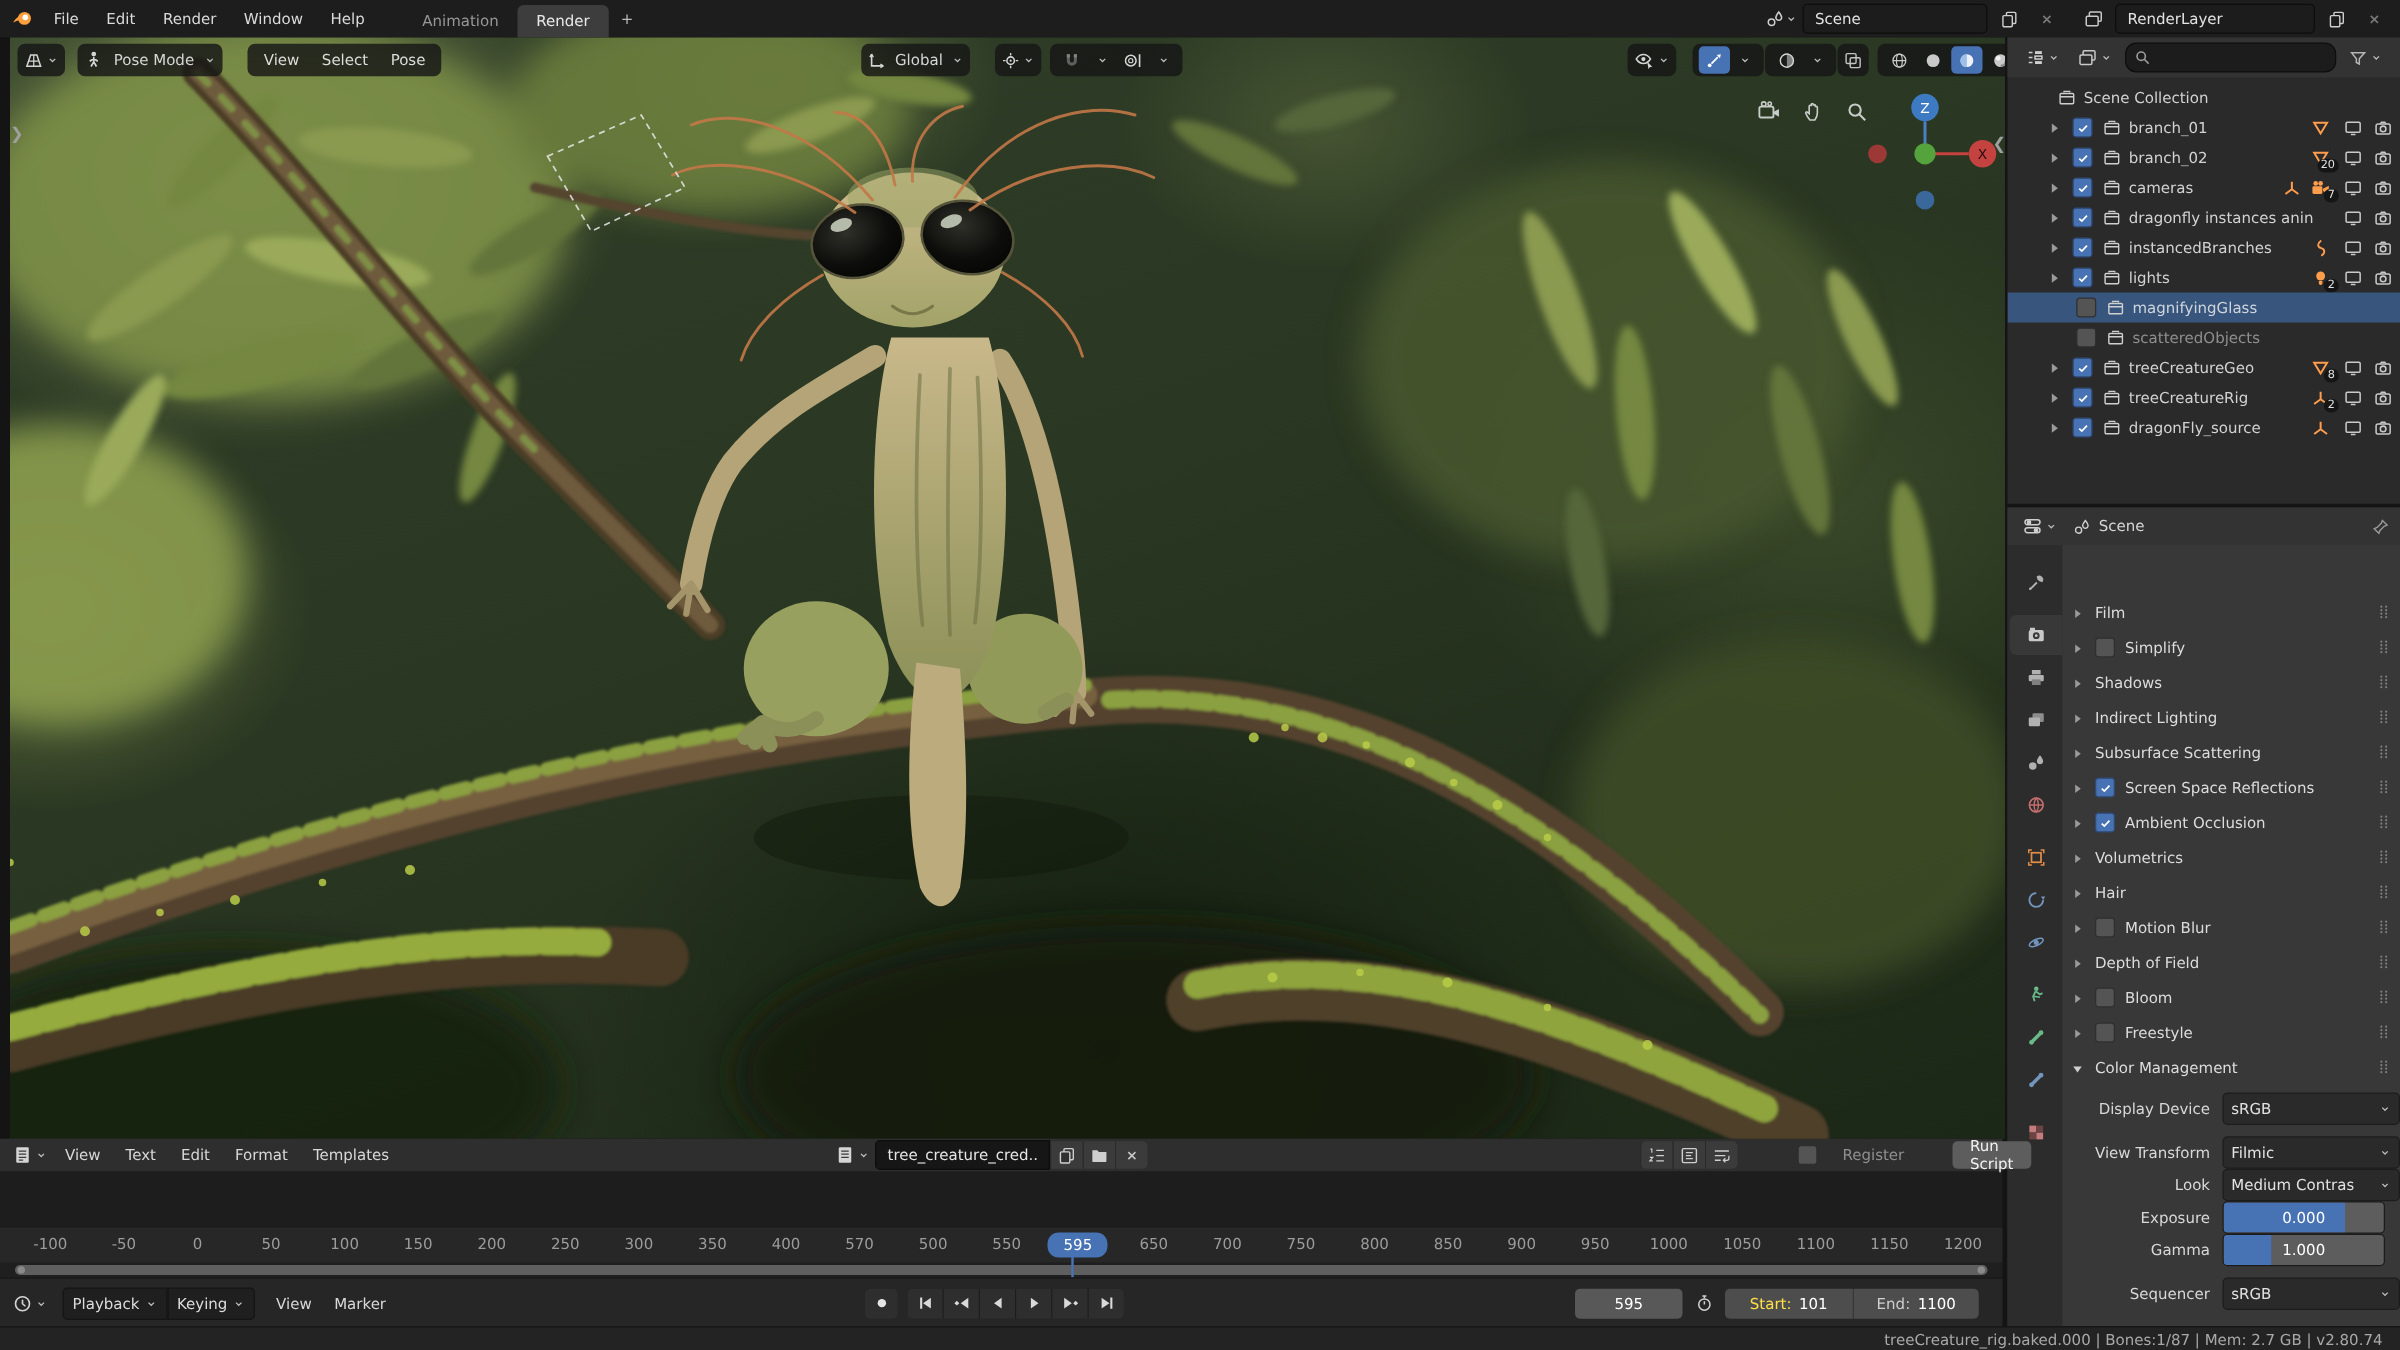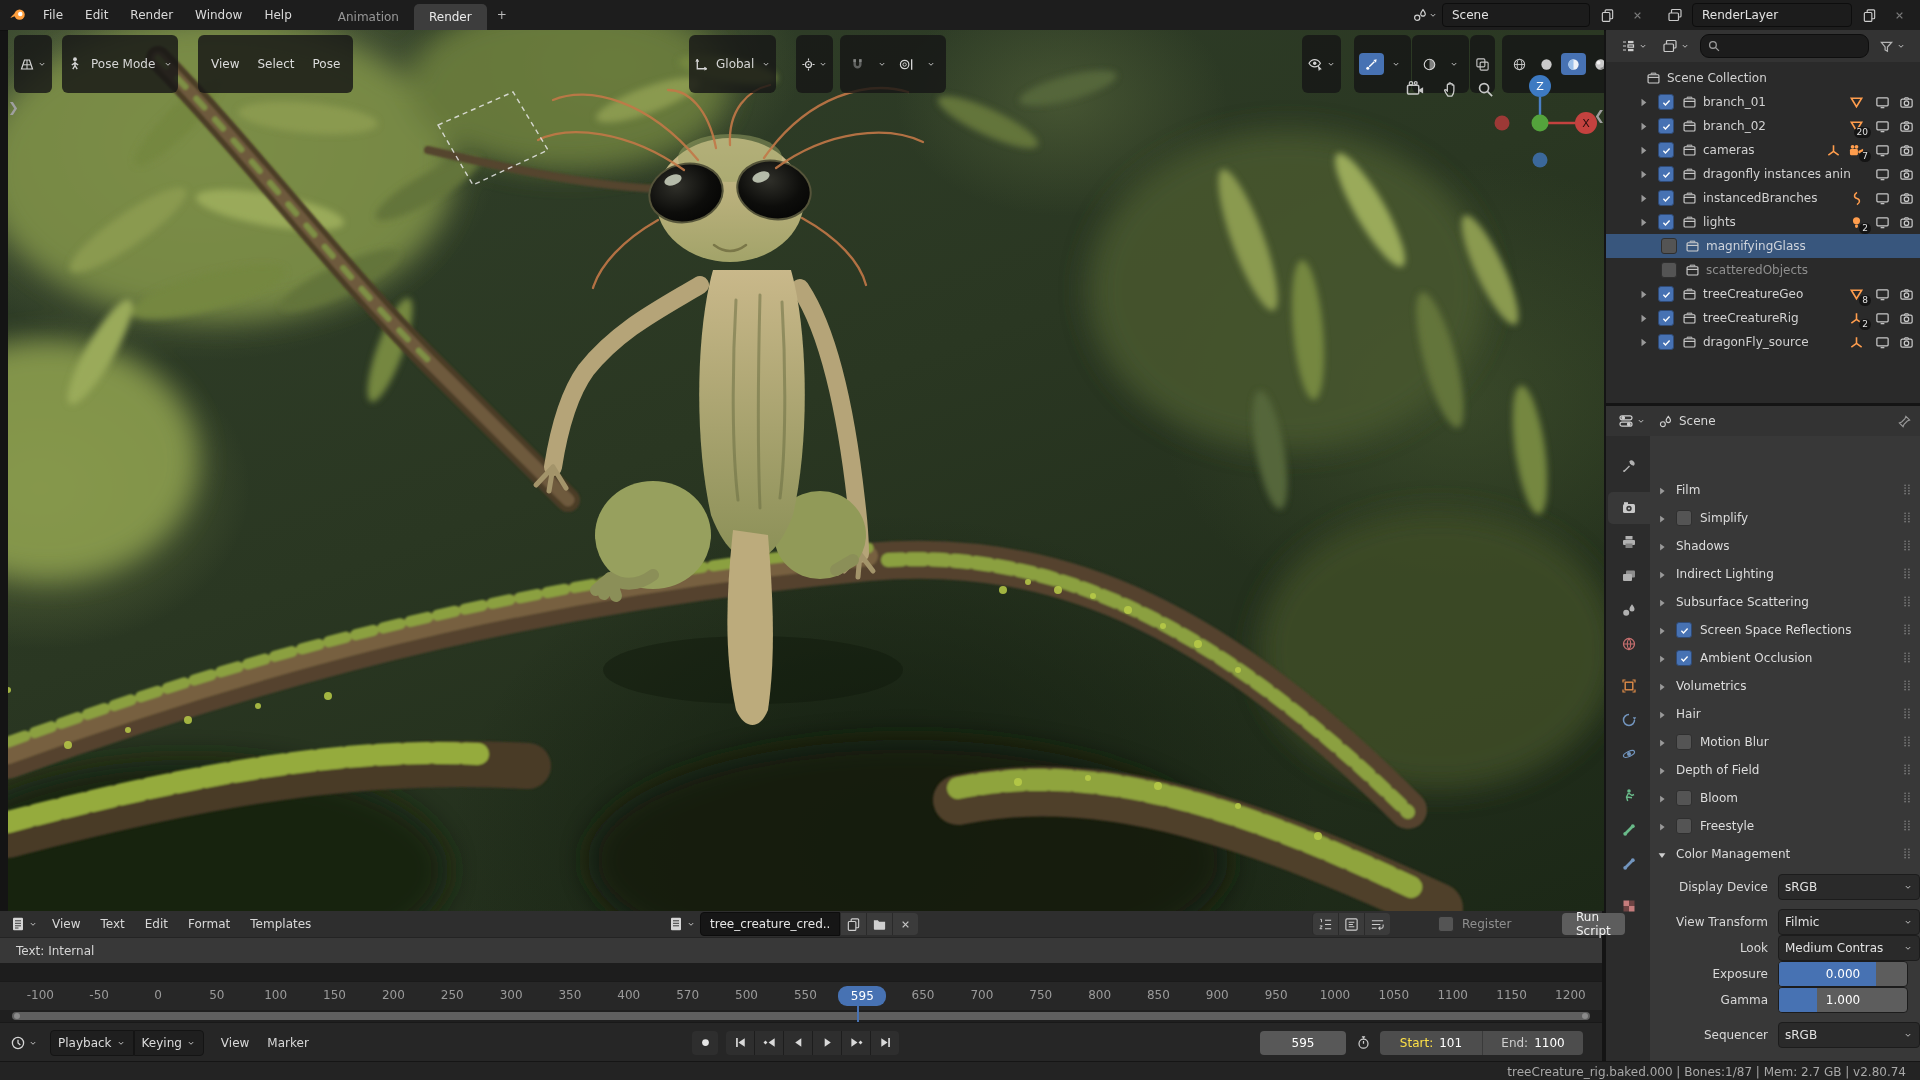--- a/index.html
+++ b/index.html
@@ -19,21 +19,21 @@
   .tb-ic{width:26px;height:22px;display:flex;align-items:center;justify-content:center;border-radius:4px;}
   
   #viewport{left:8px;top:30px;width:1596px;height:881px;overflow:hidden;background:
     radial-gradient(ellipse 430px 310px at 12% 13%, rgba(186,198,116,.50), transparent 70%),
     radial-gradient(ellipse 300px 230px at 2% 52%, rgba(168,184,98,.45), transparent 70%),
     radial-gradient(ellipse 260px 170px at 38% 4%, rgba(150,166,92,.38), transparent 72%),
     radial-gradient(ellipse 230px 160px at 66% 8%, rgba(125,142,80,.32), transparent 72%),
     radial-gradient(ellipse 420px 330px at 91% 42%, rgba(92,112,60,.35), transparent 72%),
     radial-gradient(ellipse 560px 420px at 55% 92%, rgba(16,26,13,.85), transparent 78%),
     linear-gradient(160deg,#31402a 0%,#2a3722 45%,#1c2817 100%);}
-  .pill{position:absolute;top:5px;height:26px;background:rgba(22,22,22,.82);border-radius:6px;display:flex;align-items:center;padding:16px 5px;gap:2px;}
+  .pill{position:absolute;top:5px;height:26px;background:rgba(22,22,22,.82);border-radius:6px;display:flex;align-items:center;padding:0 5px;gap:2px;}
   .pbtn{height:22px;display:flex;align-items:center;gap:3px;padding:0 5px;border-radius:4px;color:#dcdcdc;}
   .pbtn.on{background:#4772b3;}
   .vmenu{padding:0 8px;color:#dcdcdc;}
   .navbtn{position:absolute;width:30px;height:30px;display:flex;align-items:center;justify-content:center;opacity:.85;}
   .flap{position:absolute;color:#9f9f9f;font-size:13px;}
   
   #outliner{left:1606px;top:30px;width:314px;height:373px;background:#2a2a2a;}
   #outliner-hdr{height:32px;background:#333333;display:flex;align-items:center;padding:0 10px;gap:6px;}
   .hbtn{height:24px;display:flex;align-items:center;gap:2px;padding:0 4px;border-radius:4px;color:#cfcfcf;}
   #out-search{flex:1;height:22px;background:#1c1c1c;border:1px solid #0e0e0e;border-radius:9px;display:flex;align-items:center;padding:0 6px;color:#888;}
@@ -1380,29 +1380,26 @@
             <path d="M5 5.5h6M5 8h4.5M5 10.5h6" stroke="#cfcfcf" stroke-width="1.1"></path>
           </svg>
         </span>
       <span class="tebtn" style="border-radius:0 4px 4px 0">
           <svg class="ic" width="15" height="15" viewBox="0 0 16 16">
             <path d="M2 4h12M2 8h9M2 12h5" stroke="#cfcfcf" stroke-width="1.2"></path>
             <path d="M14 8v2.2a1.8 1.8 0 01-1.8 1.8H9.5m1.5-1.8L9.3 12l1.7 1.8" fill="none" stroke="#cfcfcf" stroke-width="1.1"></path>
           </svg>
         </span>
     </div>
-    <div class="row" style="position:absolute;left:1438px;gap:8px">
+    <div class="row" style="position:absolute;left:1438px;gap:20px">
       <span class="cb" style="margin-left:0"></span>
       <span style="color:#8f8f8f">Register</span>
     </div>
     <span id="te-run" style="position:absolute;left:1523px">Run Script</span>
   </div>
-  <div id="te-footer">
-      <span>Text: Internal</span>
-    </div>
 </div>
 
 <div id="ruler" class="abs">
     <div class="tick" style="left: 20.3px;">-100</div>
     <div class="tick" style="left: 79.15px;">-50</div>
     <div class="tick" style="left: 138px;">0</div>
     <div class="tick" style="left: 196.85px;">50</div>
     <div class="tick" style="left: 255.7px;">100</div>
     <div class="tick" style="left: 314.55px;">150</div>
     <div class="tick" style="left: 373.4px;">200</div>

